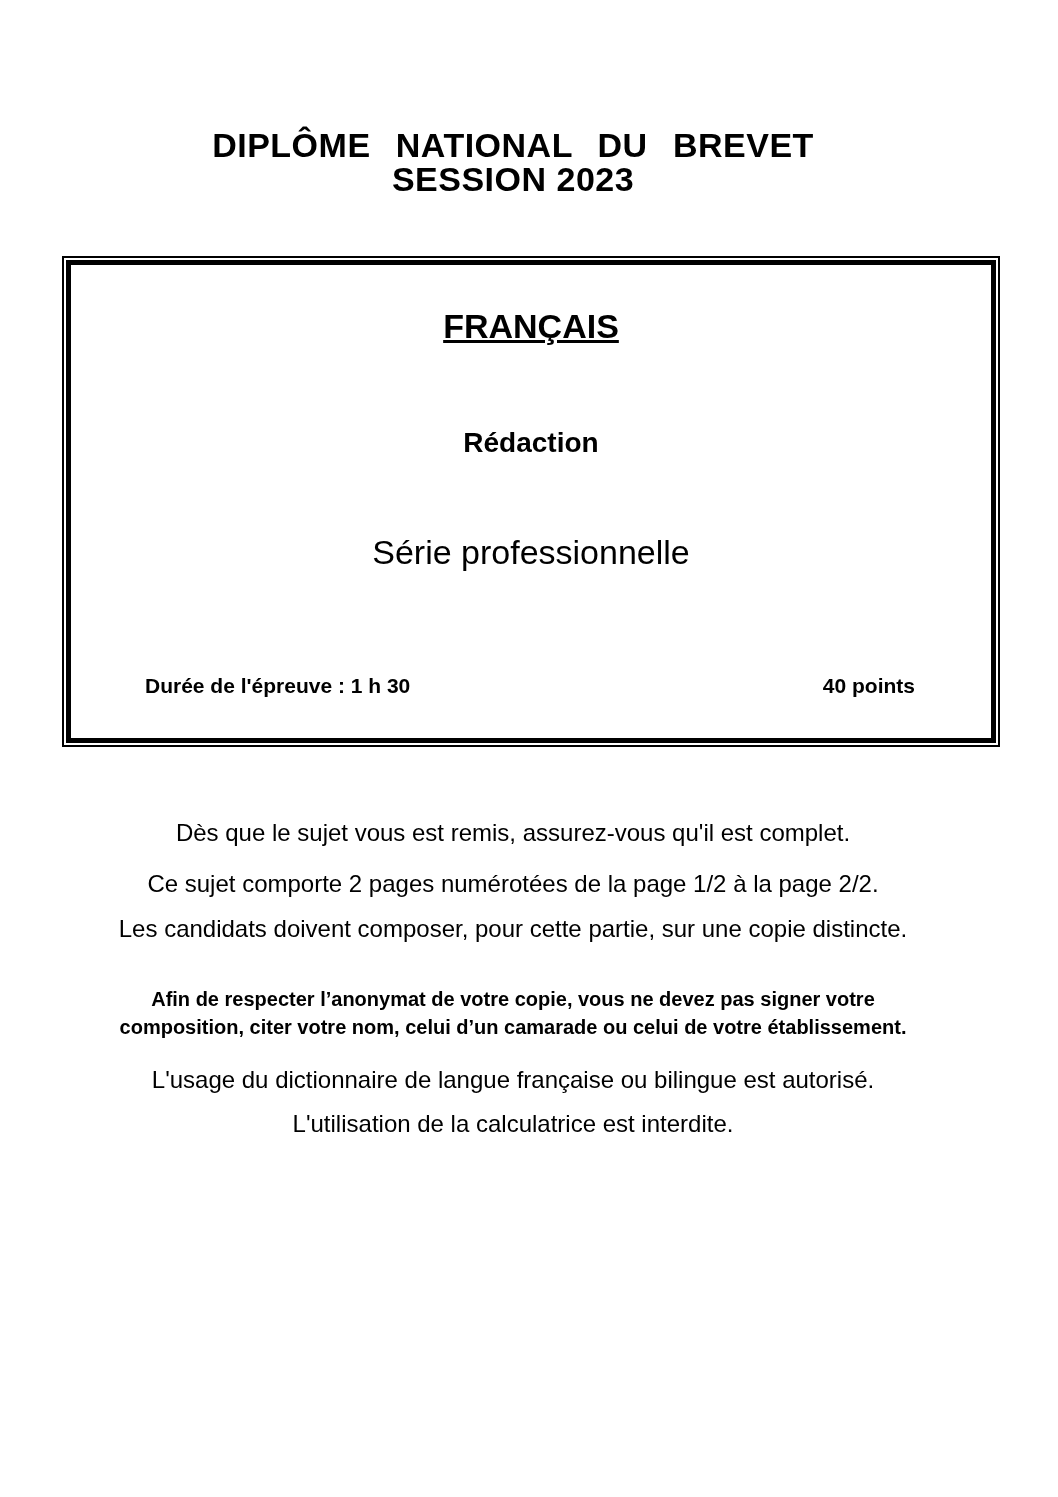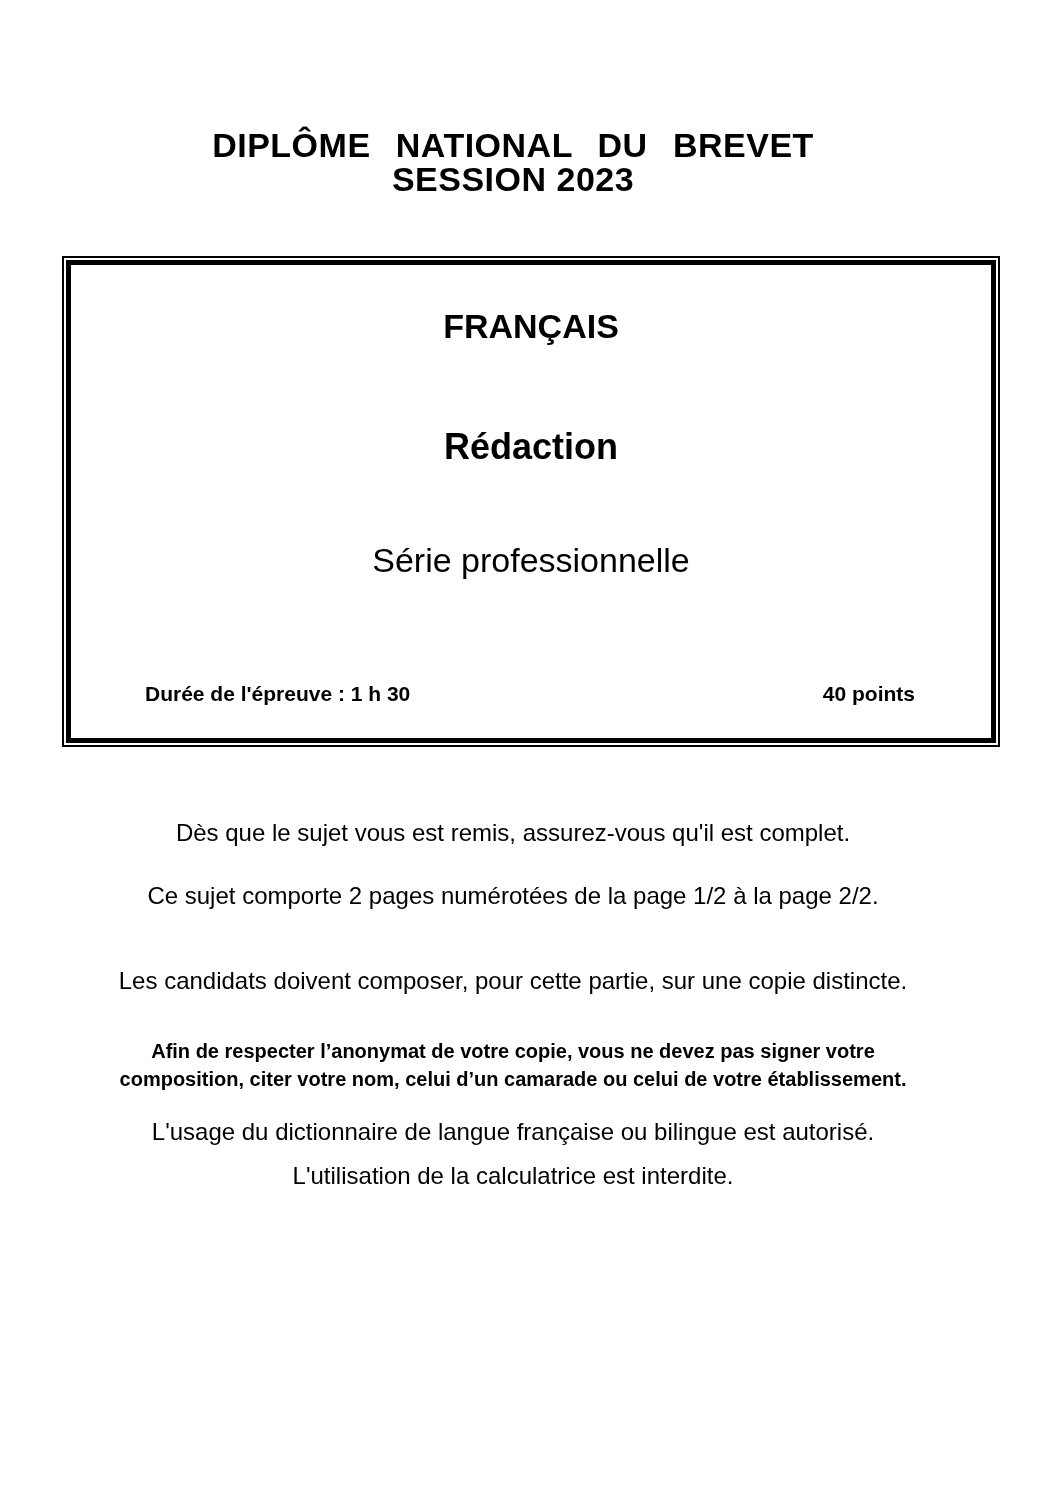--- a/index.html
+++ b/index.html
@@ -42,25 +42,26 @@
     width: 100%;
     height: 100%;
     border: 5px solid #000000;
   }
   .subject-title {
     margin-top: 44px;
     text-align: center;
     font-size: 34px;
     font-weight: bold;
     line-height: 1;
+    text-decoration: underline;
   }
   .exercise-title {
     margin-top: 86px;
     text-align: center;
-    font-size: 36px;
+    font-size: 28px;
     font-weight: bold;
     line-height: 1;
   }
   .series-title {
     margin-top: 78px;
     text-align: center;
     font-size: 34px;
     font-weight: normal;
     line-height: 1;
   }
@@ -74,22 +75,22 @@
     line-height: 1.15;
   }
   .duration-label { font-weight: bold; margin-top: 24px; }
   .points-label { font-weight: bold; text-align: right; }
   .instr {
     text-align: center;
     font-size: 24px;
     line-height: 1.15;
   }
   .instr-complete { margin-top: 72px; }
-  .instr-pages { margin-top: 35px; }
-  .instr-copy { margin-top: 58px; }
+  .instr-pages { margin-top: 23px; }
+  .instr-copy { margin-top: 18px; }
   .instr-anonymity {
     margin: 42px auto 0 auto;
     max-width: 850px;
     text-align: center;
     font-size: 20px;
     font-weight: bold;
     line-height: 28px;
   }
   .instr-dictionary { margin-top: 25px; }
   .instr-calculator { margin-top: 17px; }

